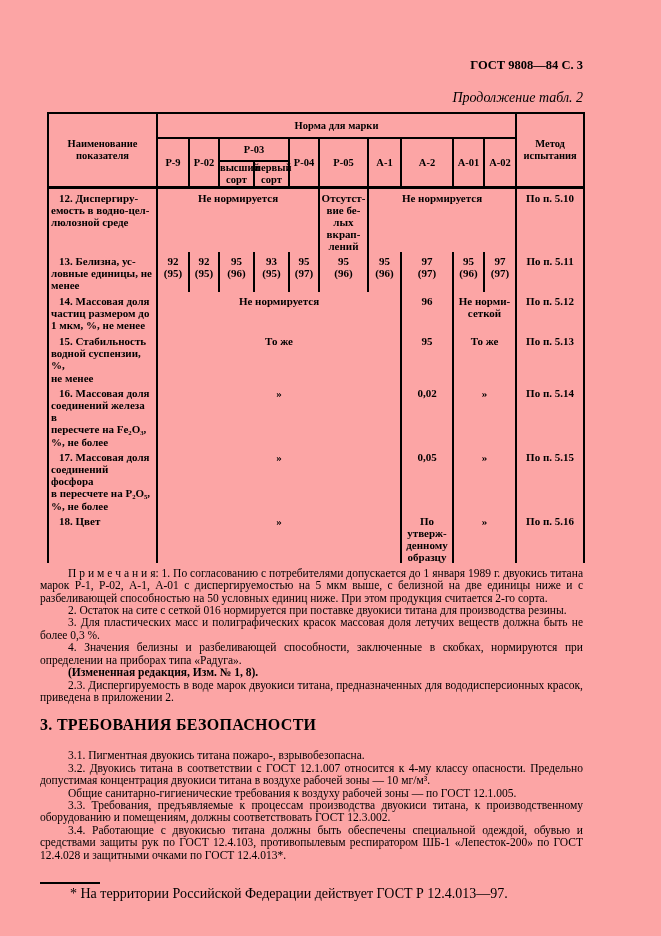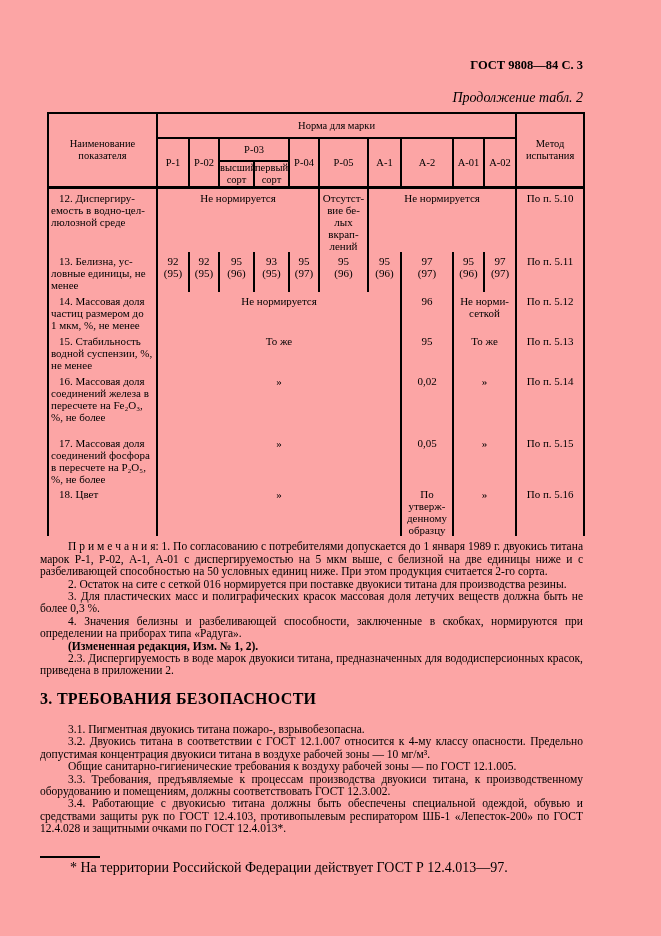--- a/index.html
+++ b/index.html
@@ -38,21 +38,21 @@
     margin-left: 7px;
     margin-top: 8px;
     font-size: 11px;
     line-height: 12px;
   }
   table.doc-table { border-top: 2px solid #000; }
   .doc-table th, .doc-table td {
     border-left: 2px solid #000;
     border-right: 2px solid #000;
     padding: 0;
-    font-weight: normal;
+    font-weight: bold;
     white-space: pre-line;
   }
   .doc-table thead th {
     border-top: 2px solid #000;
     border-bottom: 2px solid #000;
     text-align: center;
     vertical-align: middle;
     font-size: 10.5px;
     line-height: 12px;
   }
@@ -136,21 +136,21 @@
       </colgroup>
       <thead>
         <tr class="h-hdr1">
           <th rowspan="3" class="hdr-deep">Наименование
 показателя</th>
           <th colspan="10">Норма для марки</th>
           <th rowspan="3" class="hdr-deep">Метод
 испытания</th>
         </tr>
         <tr class="h-hdr2">
-          <th rowspan="2" class="hdr-deep">Р-1</th>
+          <th rowspan="2" class="hdr-deep">Р-9</th>
           <th rowspan="2" class="hdr-deep">Р-02</th>
           <th colspan="2">Р-03</th>
           <th rowspan="2" class="hdr-deep">Р-04</th>
           <th rowspan="2" class="hdr-deep">Р-05</th>
           <th rowspan="2" class="hdr-deep">А-1</th>
           <th rowspan="2" class="hdr-deep">А-2</th>
           <th rowspan="2" class="hdr-deep">А-01</th>
           <th rowspan="2" class="hdr-deep">А-02</th>
         </tr>
         <tr class="h-hdr3">
@@ -250,21 +250,21 @@
           <td>По п. 5.16</td>
         </tr>
       </tbody>
     </table>
 
     <div class="notes">
       <p class="para">П р и м е ч а н и я: 1. По согласованию с потребителями допускается до 1 января 1989 г. двуокись титана марок Р-1, Р-02, А-1, А-01 с диспергируемостью на 5 мкм выше, с белизной на две единицы ниже и с разбеливающей способностью на 50 условных единиц ниже. При этом продукция считается 2-го сорта.</p>
       <p class="para">2. Остаток на сите с сеткой 016 нормируется при поставке двуокиси титана для производства резины.</p>
       <p class="para">3. Для пластических масс и полиграфических красок массовая доля летучих веществ должна быть не более 0,3 %.</p>
       <p class="para">4. Значения белизны и разбеливающей способности, заключенные в скобках, нормируются при определении на приборах типа «Радуга».</p>
-      <p class="para amendment">(Измененная редакция, Изм. № 1, 2).</p>
+      <p class="para amendment">(Измененная редакция, Изм. № 1, 8).</p>
       <p class="para">2.3. Диспергируемость в воде марок двуокиси титана, предназначенных для вододисперсионных красок, приведена в приложении 2.</p>
     </div>
 
     <div class="sec-heading">3. ТРЕБОВАНИЯ БЕЗОПАСНОСТИ</div>
 
     <div>
       <p class="para">3.1. Пигментная двуокись титана пожаро-, взрывобезопасна.</p>
       <p class="para">3.2. Двуокись титана в соответствии с ГОСТ 12.1.007 относится к 4-му классу опасности. Предельно допустимая концентрация двуокиси титана в воздухе рабочей зоны — 10 мг/м³.</p>
       <p class="para">Общие санитарно-гигиенические требования к воздуху рабочей зоны — по ГОСТ 12.1.005.</p>
       <p class="para">3.3. Требования, предъявляемые к процессам производства двуокиси титана, к производственному оборудованию и помещениям, должны соответствовать ГОСТ 12.3.002.</p>

